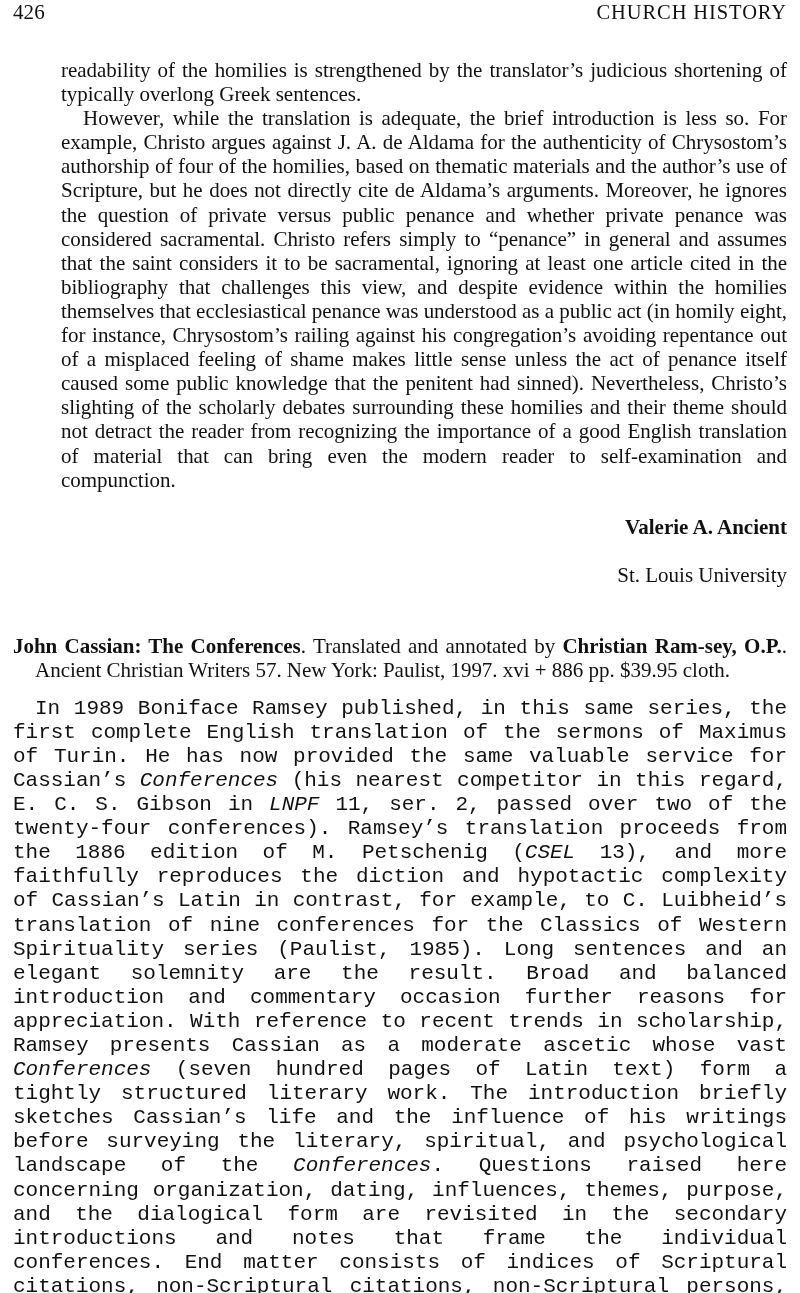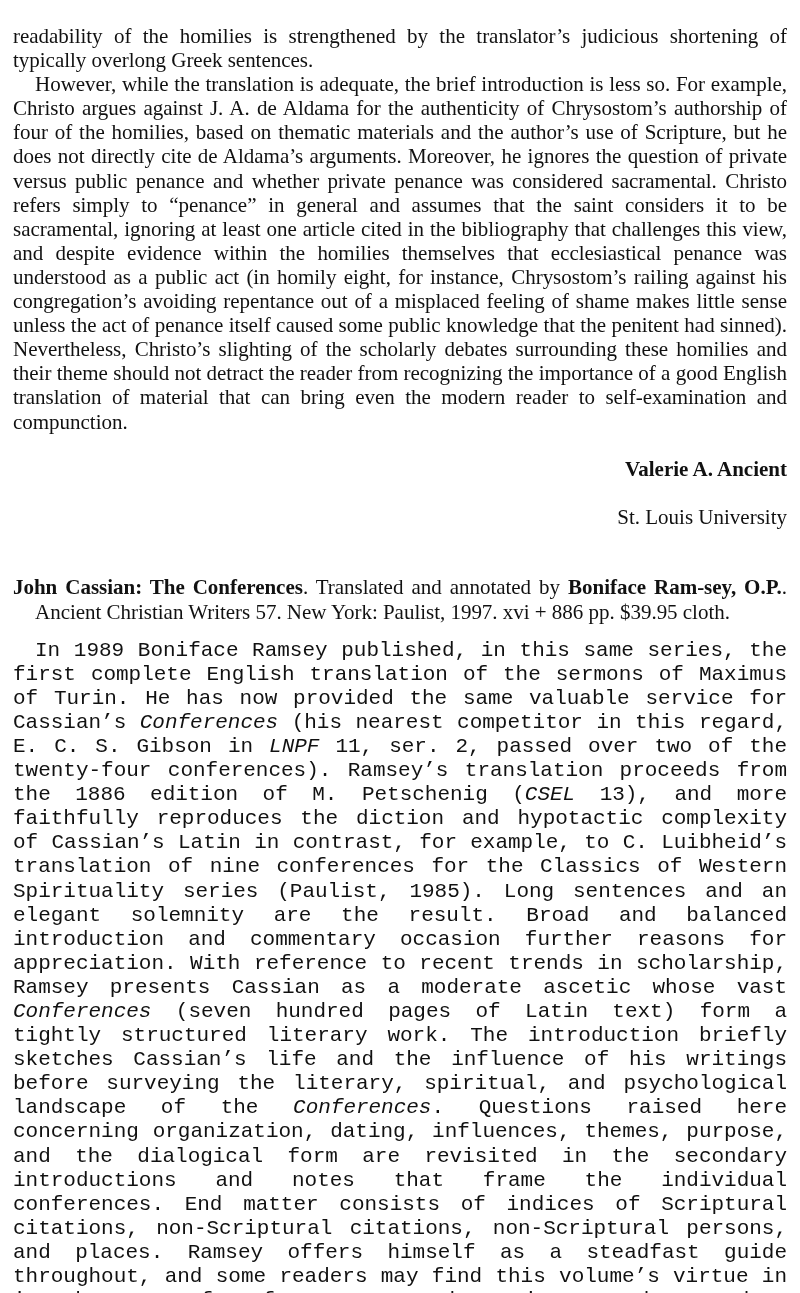--- a/index.html
+++ b/index.html
@@ -73,20 +73,21 @@
   strong, .bold {
     font-weight: bold;
   }
   .bold-ital {
     font-weight: bold;
   }
 
   
   #review-one-body {
     margin-top: 24px;
+    margin-left: 48px;
   }
 
   
   .signature {
     margin-top: 23px;
     text-align: right;
     font-size: 21px;
     line-height: 24.4px;
   }
   .signature .sig-name {
@@ -112,32 +113,36 @@
   #review-two-body {
     margin-top: 15px;
     font-family: Liberation Mono, monospace;
   }
 </style>
 </head>
 <body>
 
 <div class="page">
 
+  <div class="running-head">
+    <span class="folio">426</span>
+    <span class="journal-title">CHURCH HISTORY</span>
+  </div>
 
   <div class="body-block" id="review-one-body">
     <p class="no-indent">readability of the homilies is strengthened by the translator’s judicious shortening of typically overlong Greek sentences.</p>
     <p class="indent">However, while the translation is adequate, the brief introduction is less so. For example, Christo argues against J. A. de Aldama for the authenticity of Chrysostom’s authorship of four of the homilies, based on thematic materials and the author’s use of Scripture, but he does not directly cite de Aldama’s arguments. Moreover, he ignores the question of private versus public penance and whether private penance was considered sacramental. Christo refers simply to “penance” in general and assumes that the saint considers it to be sacramental, ignoring at least one article cited in the bibliography that challenges this view, and despite evidence within the homilies themselves that ecclesiastical penance was understood as a public act (in homily eight, for instance, Chrysostom’s railing against his congregation’s avoiding repentance out of a misplaced feeling of shame makes little sense unless the act of penance itself caused some public knowledge that the penitent had sinned). Nevertheless, Christo’s slighting of the scholarly debates surrounding these homilies and their theme should not detract the reader from recognizing the importance of a good English translation of material that can bring even the modern reader to self-examination and compunction.</p>
   </div>
 
   <div class="signature">
     <span class="sig-name">Valerie A. Ancient</span>
     <span class="sig-affiliation">St. Louis University</span>
   </div>
 
   <div id="review-two-citation">
-    <span class="bold-ital">John Cassian: The Conferences</span><span>. Translated and annotated by </span><span class="bold">Boniface Ram-sey, O.P.</span><span>. Ancient Christian Writers 57. New York: Paulist, 1997. xvi + 886 pp. $39.95 cloth.</span>
+    <span class="bold-ital">John Cassian: The Conferences</span><span>. Translated and annotated by </span><span class="bold">Christian Ram-sey, O.P.</span><span>. Ancient Christian Writers 57. New York: Paulist, 1997. xvi + 886 pp. $39.95 cloth.</span>
   </div>
 
   <div class="body-block" id="review-two-body">
     <p class="indent"><span>In 1989 Boniface Ramsey published, in this same series, the first complete English translation of the sermons of Maximus of Turin. He has now provided the same valuable service for Cassian’s </span><em>Conferences</em><span> (his nearest competitor in this regard, E. C. S. Gibson in </span><em>LNPF</em><span> 11, ser. 2, passed over two of the twenty-four conferences). Ramsey’s translation proceeds from the 1886 edition of M. Petschenig (</span><em>CSEL</em><span> 13), and more faithfully reproduces the diction and hypotactic complexity of Cassian’s Latin in contrast, for example, to C. Luibheid’s translation of nine conferences for the Classics of Western Spirituality series (Paulist, 1985). Long sentences and an elegant solemnity are the result. Broad and balanced introduction and commentary occasion further reasons for appreciation. With reference to recent trends in scholarship, Ramsey presents Cassian as a moderate ascetic whose vast </span><em>Conferences</em><span> (seven hundred pages of Latin text) form a tightly structured literary work. The introduction briefly sketches Cassian’s life and the influence of his writings before surveying the literary, spiritual, and psychological landscape of the </span><em>Conferences</em><span>. Questions raised here concerning organization, dating, influences, themes, purpose, and the dialogical form are revisited in the secondary introductions and notes that frame the individual conferences. End matter consists of indices of Scriptural citations, non-Scriptural citations, non-Scriptural persons, and places. Ramsey offers himself as a steadfast guide throughout, and some readers may find this volume’s virtue in its battery of references to the primary and secondary sources that situate Cassian’s thought in its late antique and modern discursive worlds, but the segregation of text and commentary, the fragmentation of the commentary by chapters, the</span></p>
   </div>
 
 </div>
 
 </body></html>

